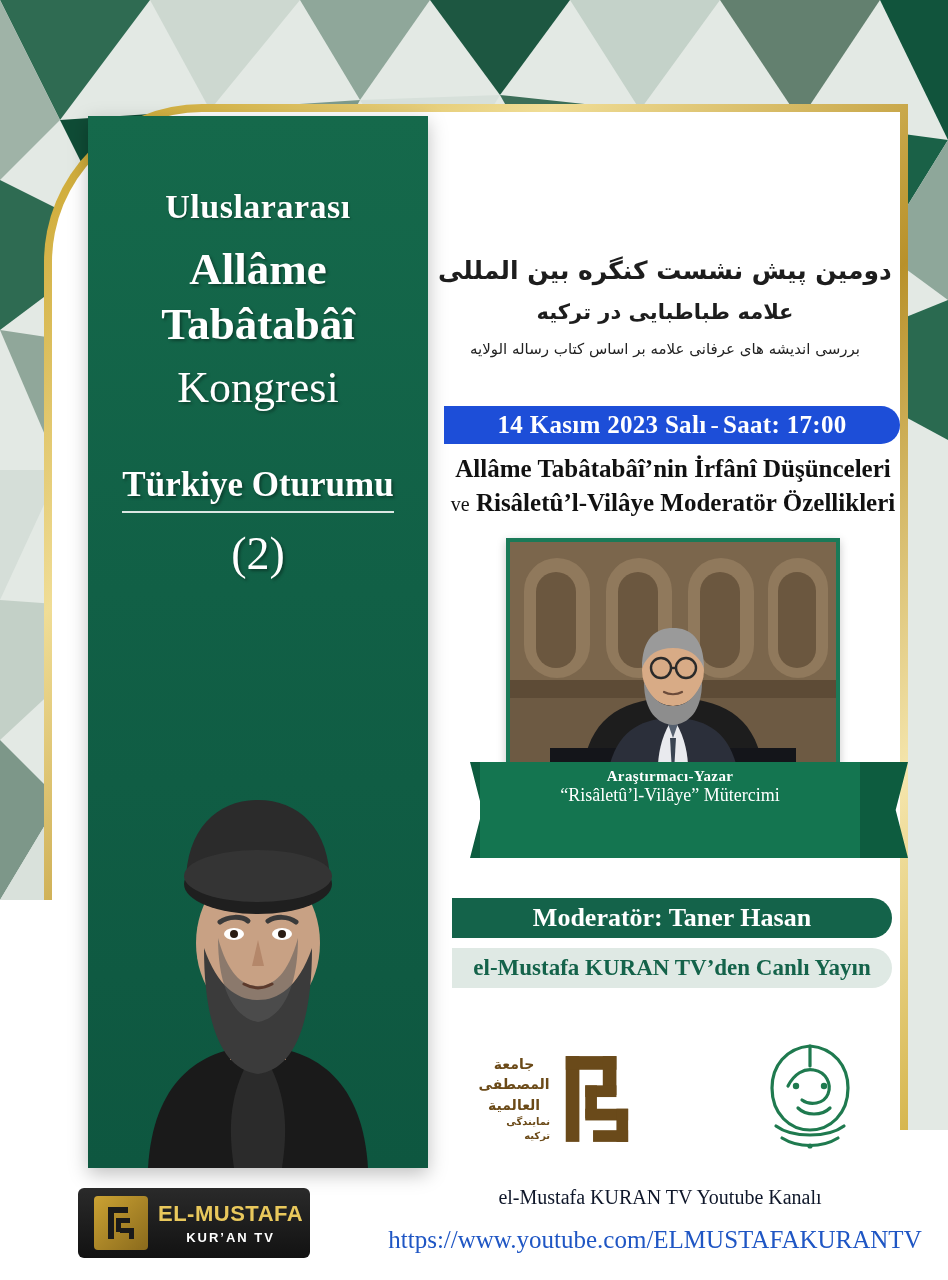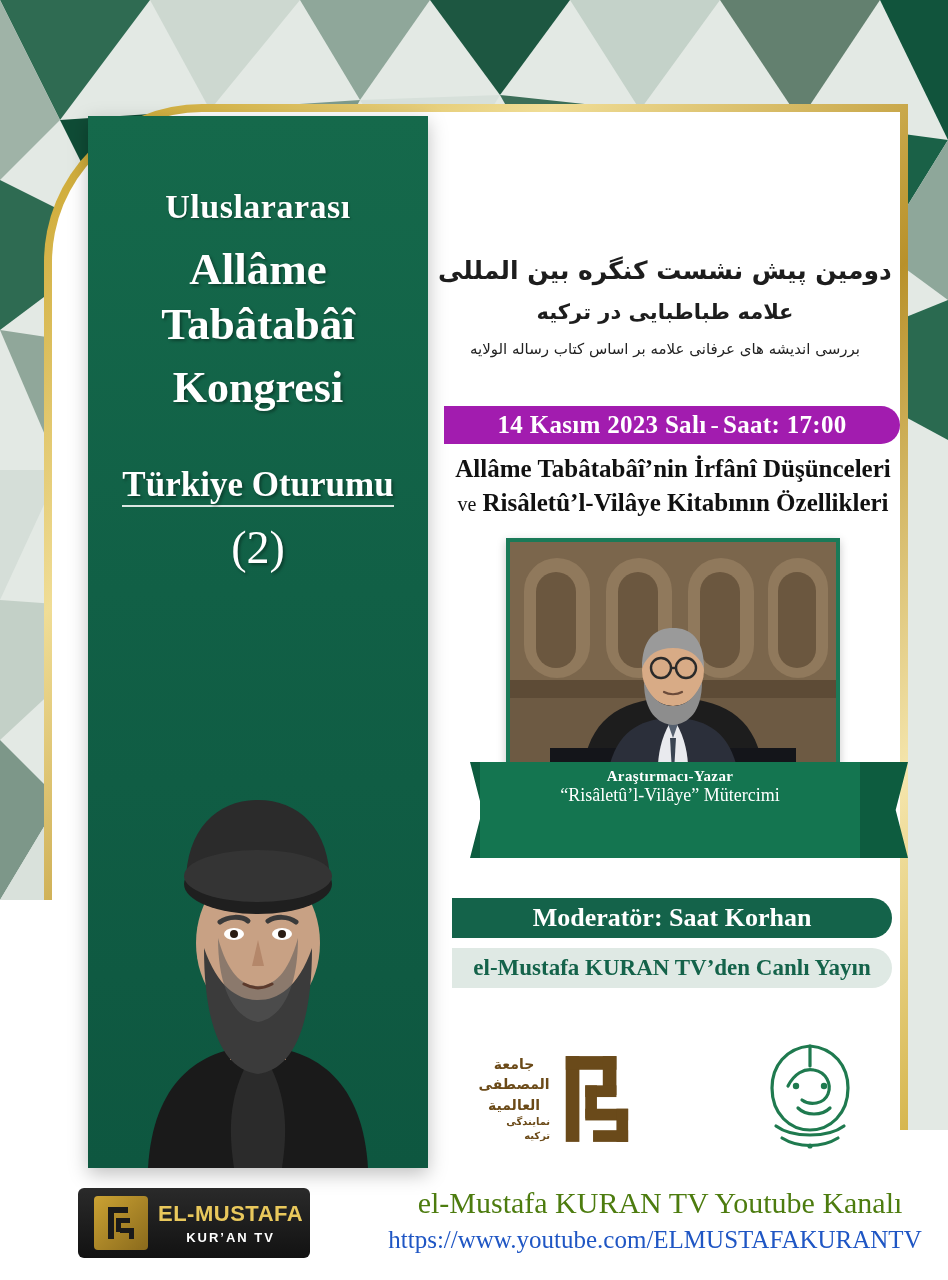--- a/index.html
+++ b/index.html
@@ -92,31 +92,32 @@
     margin-top: 16px;
     font-family: "Liberation Serif", serif;
     font-weight: 700;
     font-size: 45px;
     line-height: 1.22;
     text-shadow: 2px 2px 3px rgba(0,0,0,.35);
   }
   .banner .t3 {
     margin-top: 10px;
     font-family: "Liberation Serif", serif;
-    font-weight: 700;
+    font-weight: 400;
     font-size: 44px;
     text-shadow: 2px 2px 3px rgba(0,0,0,.35);
   }
   .banner .t4 {
     margin-top: 52px;
     font-family: "Liberation Serif", serif;
     font-weight: 700;
     font-size: 35px;
     display: inline-block;
     border-bottom: 2px solid rgba(255,255,255,.85);
+    padding-bottom: 6px;
     text-shadow: 2px 2px 3px rgba(0,0,0,.35);
   }
   .banner .t5 {
     margin-top: 14px;
     font-family: "Liberation Serif", serif;
     font-weight: 400;
     font-size: 46px;
     text-shadow: 2px 2px 3px rgba(0,0,0,.35);
   }
 
@@ -146,21 +147,21 @@
   .fa1 { font-size: 25px; font-weight: 700; line-height: 1.7; }
   .fa2 { font-size: 21px; font-weight: 700; line-height: 1.7; margin-top: 2px; }
   .fa3 { font-size: 15px; font-weight: 400; line-height: 1.8; margin-top: 6px; color: #222; }
 
   .date-ribbon {
     position: absolute;
     left: 444px;
     top: 406px;
     width: 456px;
     height: 38px;
-    background: #a21caf;
+    background: #1d4ed8;
     border-radius: 0 19px 19px 0;
     color: #ffffff;
     font-family: "Liberation Serif", serif;
     font-size: 25px;
     font-weight: 700;
     display: flex;
     align-items: center;
     justify-content: center;
     letter-spacing: .3px;
   }
@@ -325,22 +326,22 @@
   .badge-txt .l1 { font-family: "Liberation Sans", sans-serif; font-weight: 700; font-size: 22px; letter-spacing: .5px; }
   .badge-txt .l2 { font-family: "Liberation Sans", sans-serif; font-weight: 700; font-size: 13px; letter-spacing: 2px; color: #ffffff; text-align: center; margin-top: 3px;}
 
   .yt-label {
     position: absolute;
     left: 380px;
     top: 1186px;
     width: 560px;
     text-align: center;
     font-family: "Liberation Serif", serif;
-    font-size: 30px;
-    color: #4d7c0f;
+    font-size: 20px;
+    color: #0f172a;
   }
   .yt-url {
     position: absolute;
     left: 360px;
     top: 1226px;
     width: 590px;
     text-align: center;
     font-family: "Liberation Serif", serif;
     font-size: 25px;
     color: #1f56c4;
@@ -445,21 +446,21 @@
   <div class="date-ribbon">
     <span>14 Kasım 2023 Salı</span>
     <span class="sep">-</span>
     <span>Saat: 17:00</span>
   </div>
 
   <div class="topic">
     <div>Allâme Tabâtabâî’nin İrfânî Düşünceleri</div>
     <div>
       <span class="small">ve</span>
-      <span>Risâletû’l-Vilâye Kitabının Özellikleri</span>
+      <span>Risâletû’l-Vilâye Moderatör Özellikleri</span>
     </div>
   </div>
 
   <div class="photo-frame">
     <svg viewBox="0 0 326 246" preserveAspectRatio="xMidYMid slice" aria-hidden="true">
       <rect x="0" y="0" width="326" height="246" fill="#6d5a43"></rect>
 
       <rect x="0" y="0" width="326" height="150" fill="#7b664c"></rect>
       <g fill="#90795c">
         <rect x="14" y="16" width="66" height="120" rx="33"></rect>
@@ -494,21 +495,21 @@
     </svg>
   </div>
 
   <div class="ribbon-tail-l"></div>
   <div class="ribbon-tail-r"></div>
   <div class="speaker-ribbon">
     <div class="role">Araştırmacı-Yazar</div>
     <div class="sub">“Risâletû’l-Vilâye” Mütercimi</div>
   </div>
 
-  <div class="moderator">Moderatör: Saat Korhan</div>
+  <div class="moderator">Moderatör: Taner Hasan</div>
   <div class="livebar">el-Mustafa KURAN TV’den Canlı Yayın</div>
 
   <div class="logo-center">
     <div class="logo-ar">
       <div>جامعة</div>
       <div>المصطفى</div>
       <div>العالمية</div>
       <div class="tiny">نمایندگی ترکیه</div>
     </div>
     <svg width="84" height="104" viewBox="0 0 84 104" aria-hidden="true">

